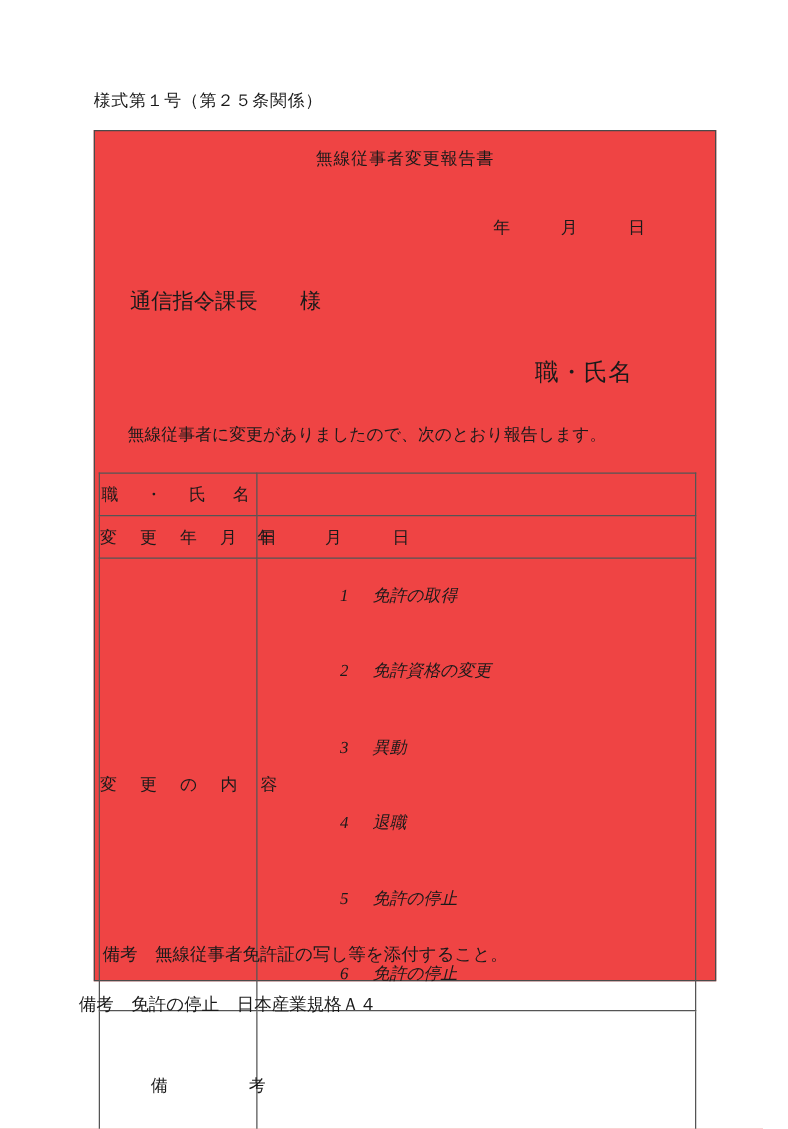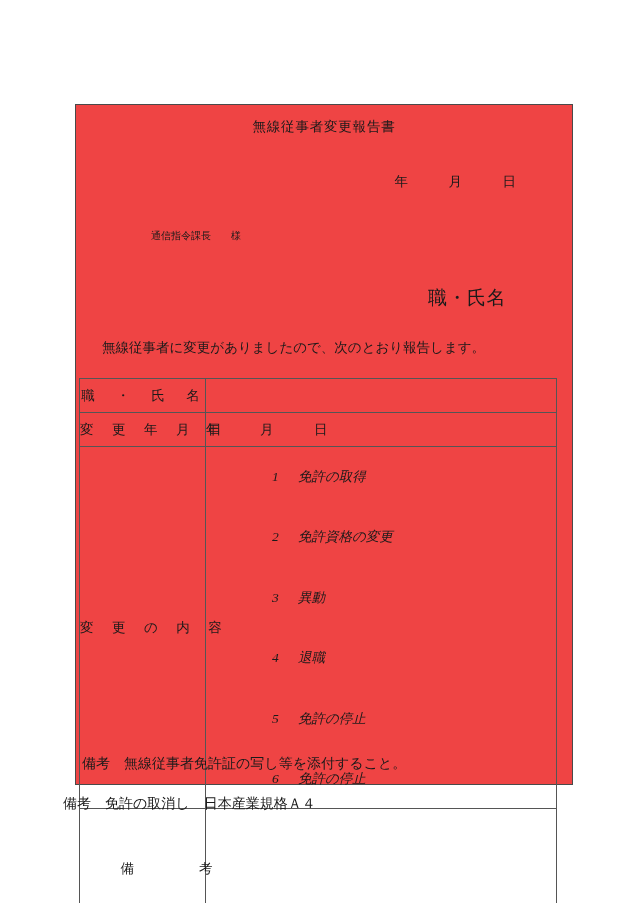--- a/index.html
+++ b/index.html
@@ -62,23 +62,22 @@
     right: 56px;
     top: 68px;
     font-size: 13.5px;
     white-space: pre;
   }
 
   .addressee {
     position: absolute;
     left: 28px;
     top: 124px;
-    font-size: 10px;
-    white-space: pre;
-    margin-left: 47px;
+    font-size: 17px;
+    white-space: pre;
   }
 
   .signer {
     position: absolute;
     right: 66px;
     top: 180px;
     font-size: 19px;
     letter-spacing: 0.5px;
     white-space: pre;
   }
@@ -166,20 +165,21 @@
     top: 795px;
     font-size: 14px;
     white-space: pre;
   }
 </style>
 </head>
 <body>
 
 <div class="page">
 
+  <div class="form-no">様式第１号（第２５条関係）</div>
 
   <div class="frame">
 
     <div class="doc-title">無線従事者変更報告書</div>
 
     <div class="date-line">年　　　月　　　日</div>
 
     <div class="addressee">通信指令課長　　様</div>
 
     <div class="signer">職・氏名</div>
@@ -227,15 +227,15 @@
           </td>
           <td></td>
         </tr>
       </tbody>
     </table>
 
     <div class="table-note">備考　無線従事者免許証の写し等を添付すること。</div>
 
   </div>
 
-  <div class="bottom-note">備考　免許の取消し　日本産業規格Ａ４</div>
+  <div class="bottom-note">備考　免許の停止　日本産業規格Ａ４</div>
 
 </div>
 
 </body></html>

